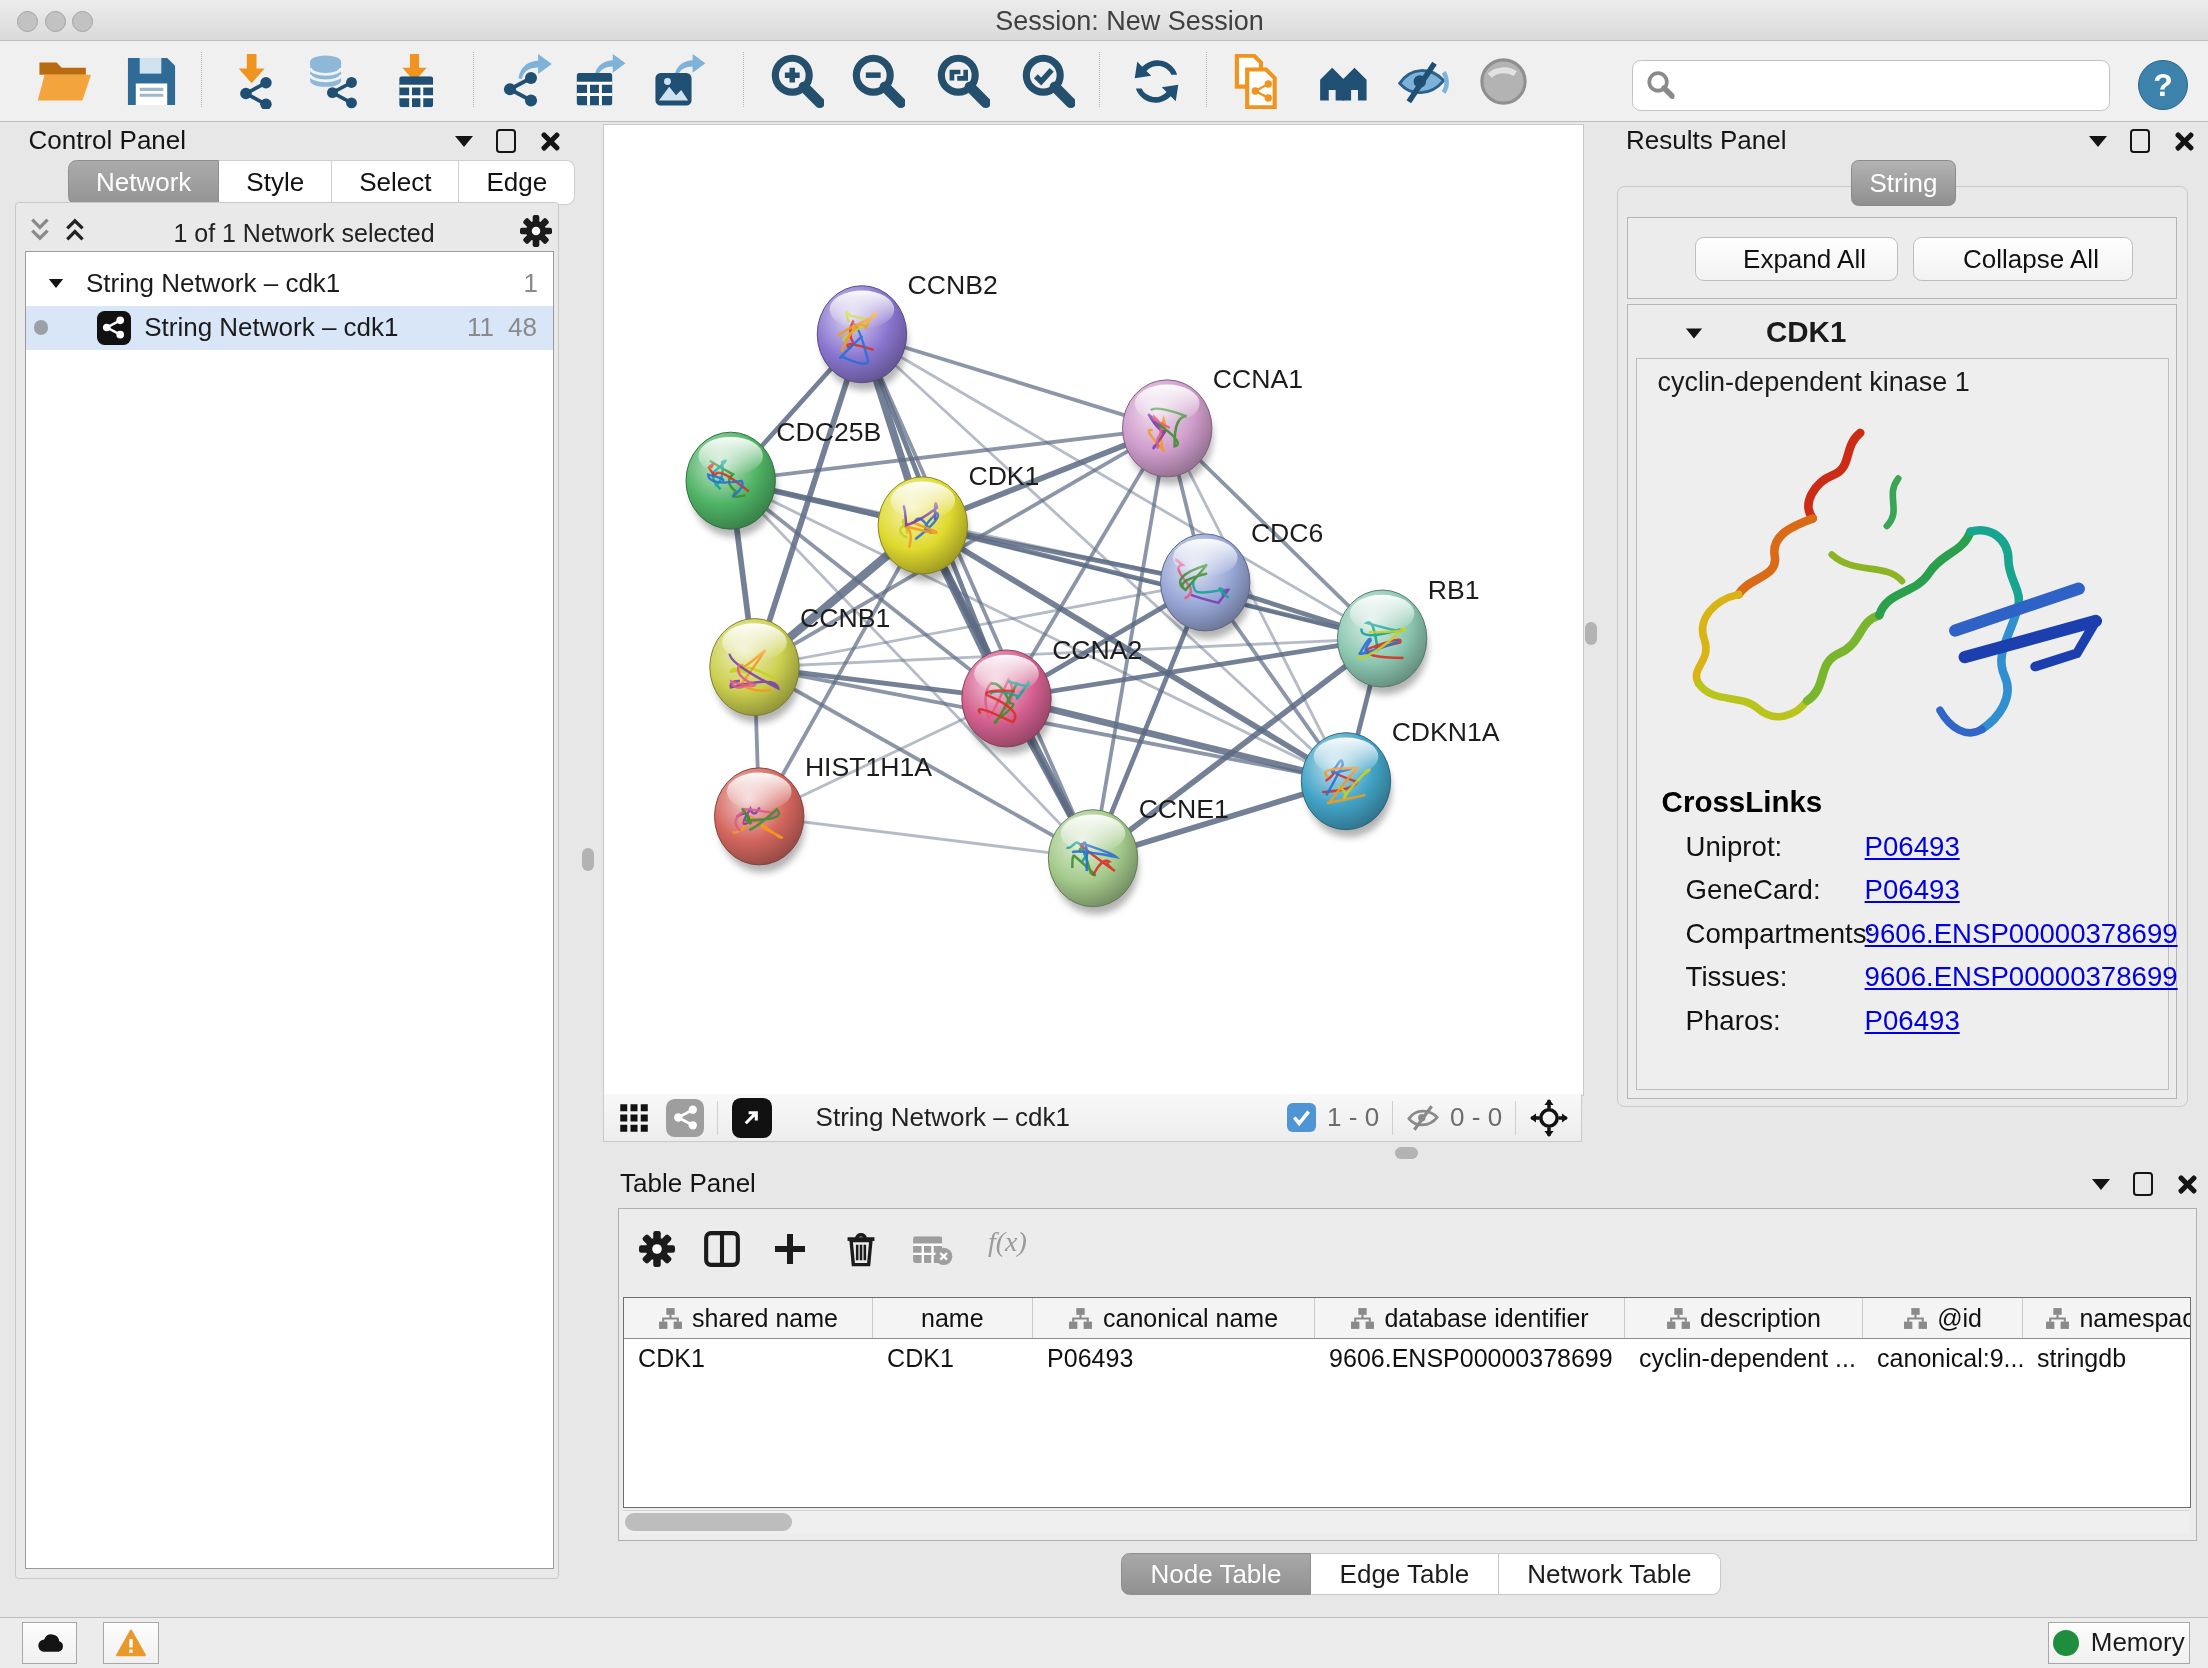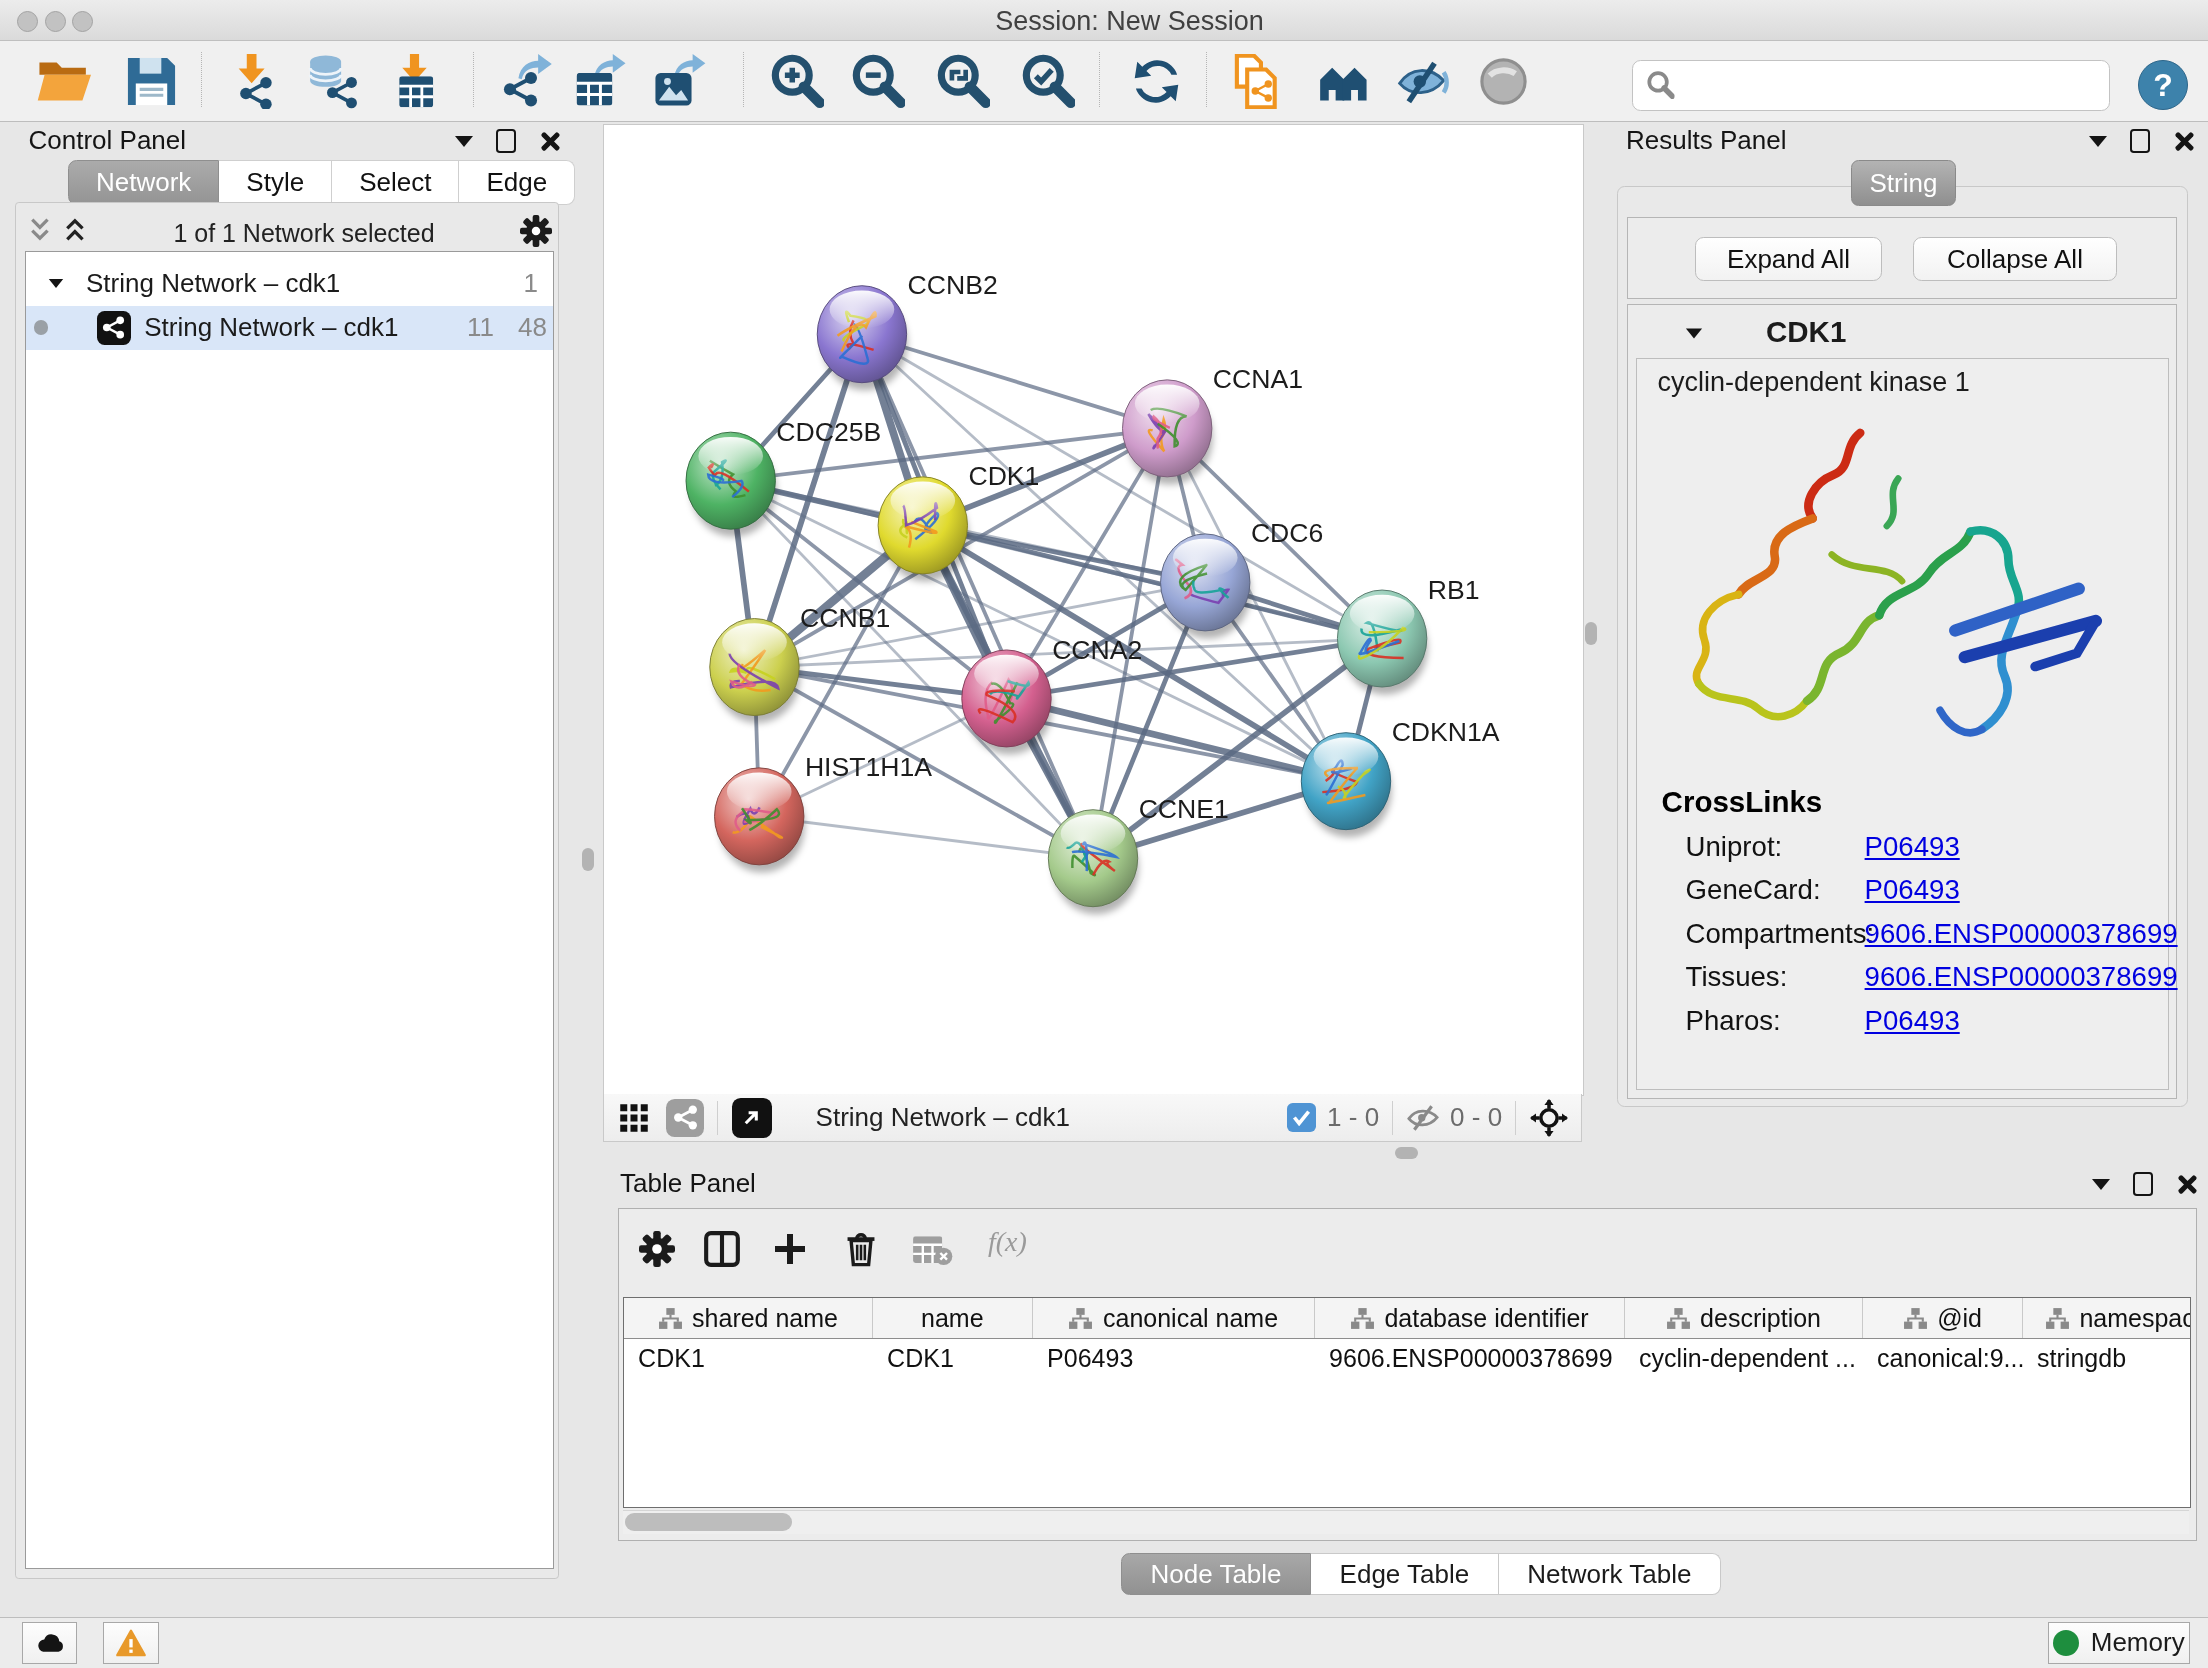--- a/index.html
+++ b/index.html
@@ -57,21 +57,21 @@
           display:flex;align-items:center;font-size:26px;color:#6b6b6b;}
   .nbsep{width:0;height:34px;border-left:1px solid #cfcfcf;margin:0 13.3px;}
   .checkbox{width:28.5px;height:28.5px;background:#4f94d4;border-radius:5.7px;display:flex;
             align-items:center;justify-content:center;}
   .handle{position:absolute;background:#b3b3b3;border-radius:9.5px;}
   
   .rtab{background:linear-gradient(#b3b3b3,#8f8f8f);color:#fff;font-size:26px;border-radius:7.6px;
         display:flex;align-items:center;justify-content:center;border:1px solid #8a8a8a;}
   .rbox{background:#ececec;border:1px solid #b5b5b5;}
   .btn{background:linear-gradient(#ffffff,#f2f2f2);border:1px solid #bdbdbd;border-radius:8.6px;
-       font-size:26px;display:flex;align-items:center;justify-content:center;color:#111;}
+       font-size:26px;display:flex;align-items:center;justify-content:center;color:#111;padding-left:16px;}
   .cl-serif{font-family:Liberation Sans, sans-serif;}
   .cl-row{display:flex;margin-bottom:11.4px;}
   .cl-label{width:179px;font-size:27.6px;color:#111;flex:0 0 auto;}
   .cl-value{font-size:27.6px;color:#0000e0;text-decoration:underline;}
   
   .tpbox{background:#ececec;border:1px solid #b0b0b0;}
   .tpbtn{position:absolute;top:0;width:42px;height:42px;display:flex;align-items:center;justify-content:center;}
   .tbl{background:#fff;border:1.9px solid #6e6e6e;}
   .thead{display:flex;background:#f4f4f4;border-bottom:1.9px solid #8d8d8d;height:40px;overflow:hidden;}
   .th{display:flex;align-items:center;justify-content:center;gap:9.5px;font-size:25px;color:#111;
@@ -329,21 +329,21 @@
     </div>
     <div class="trow sel">
       <span class="dot" style="margin-left:7.6px"></span>
       <span class="sharebadge" style="margin-left:49px">
         <svg viewBox="0 0 24 24">
             <use href="#sym-share"></use>
           </svg>
         </span>
       <span style="margin-left:13.3px">String Network – cdk1</span>
       <span class="badge" style="position:absolute;right:59px">11</span>
-      <span class="badge" style="position:absolute;right:6px">48</span>
+      <span class="badge" style="position:absolute;right:16px">48</span>
     </div>
   </div>
 
   <div class="handle" style="left:582px;top:848px;width:12.4px;height:23px"></div>
   <div class="handle" style="left:1585px;top:622px;width:12.4px;height:23px"></div>
   <div class="handle" style="left:1395px;top:1147px;width:23px;height:12.4px"></div>
 
   <div class="abs netcanvas" style="left:603px;top:124px;width:979px;height:970px">
     <svg id="network-svg" width="979" height="970" viewBox="0 0 1029 1020">
         <defs>

